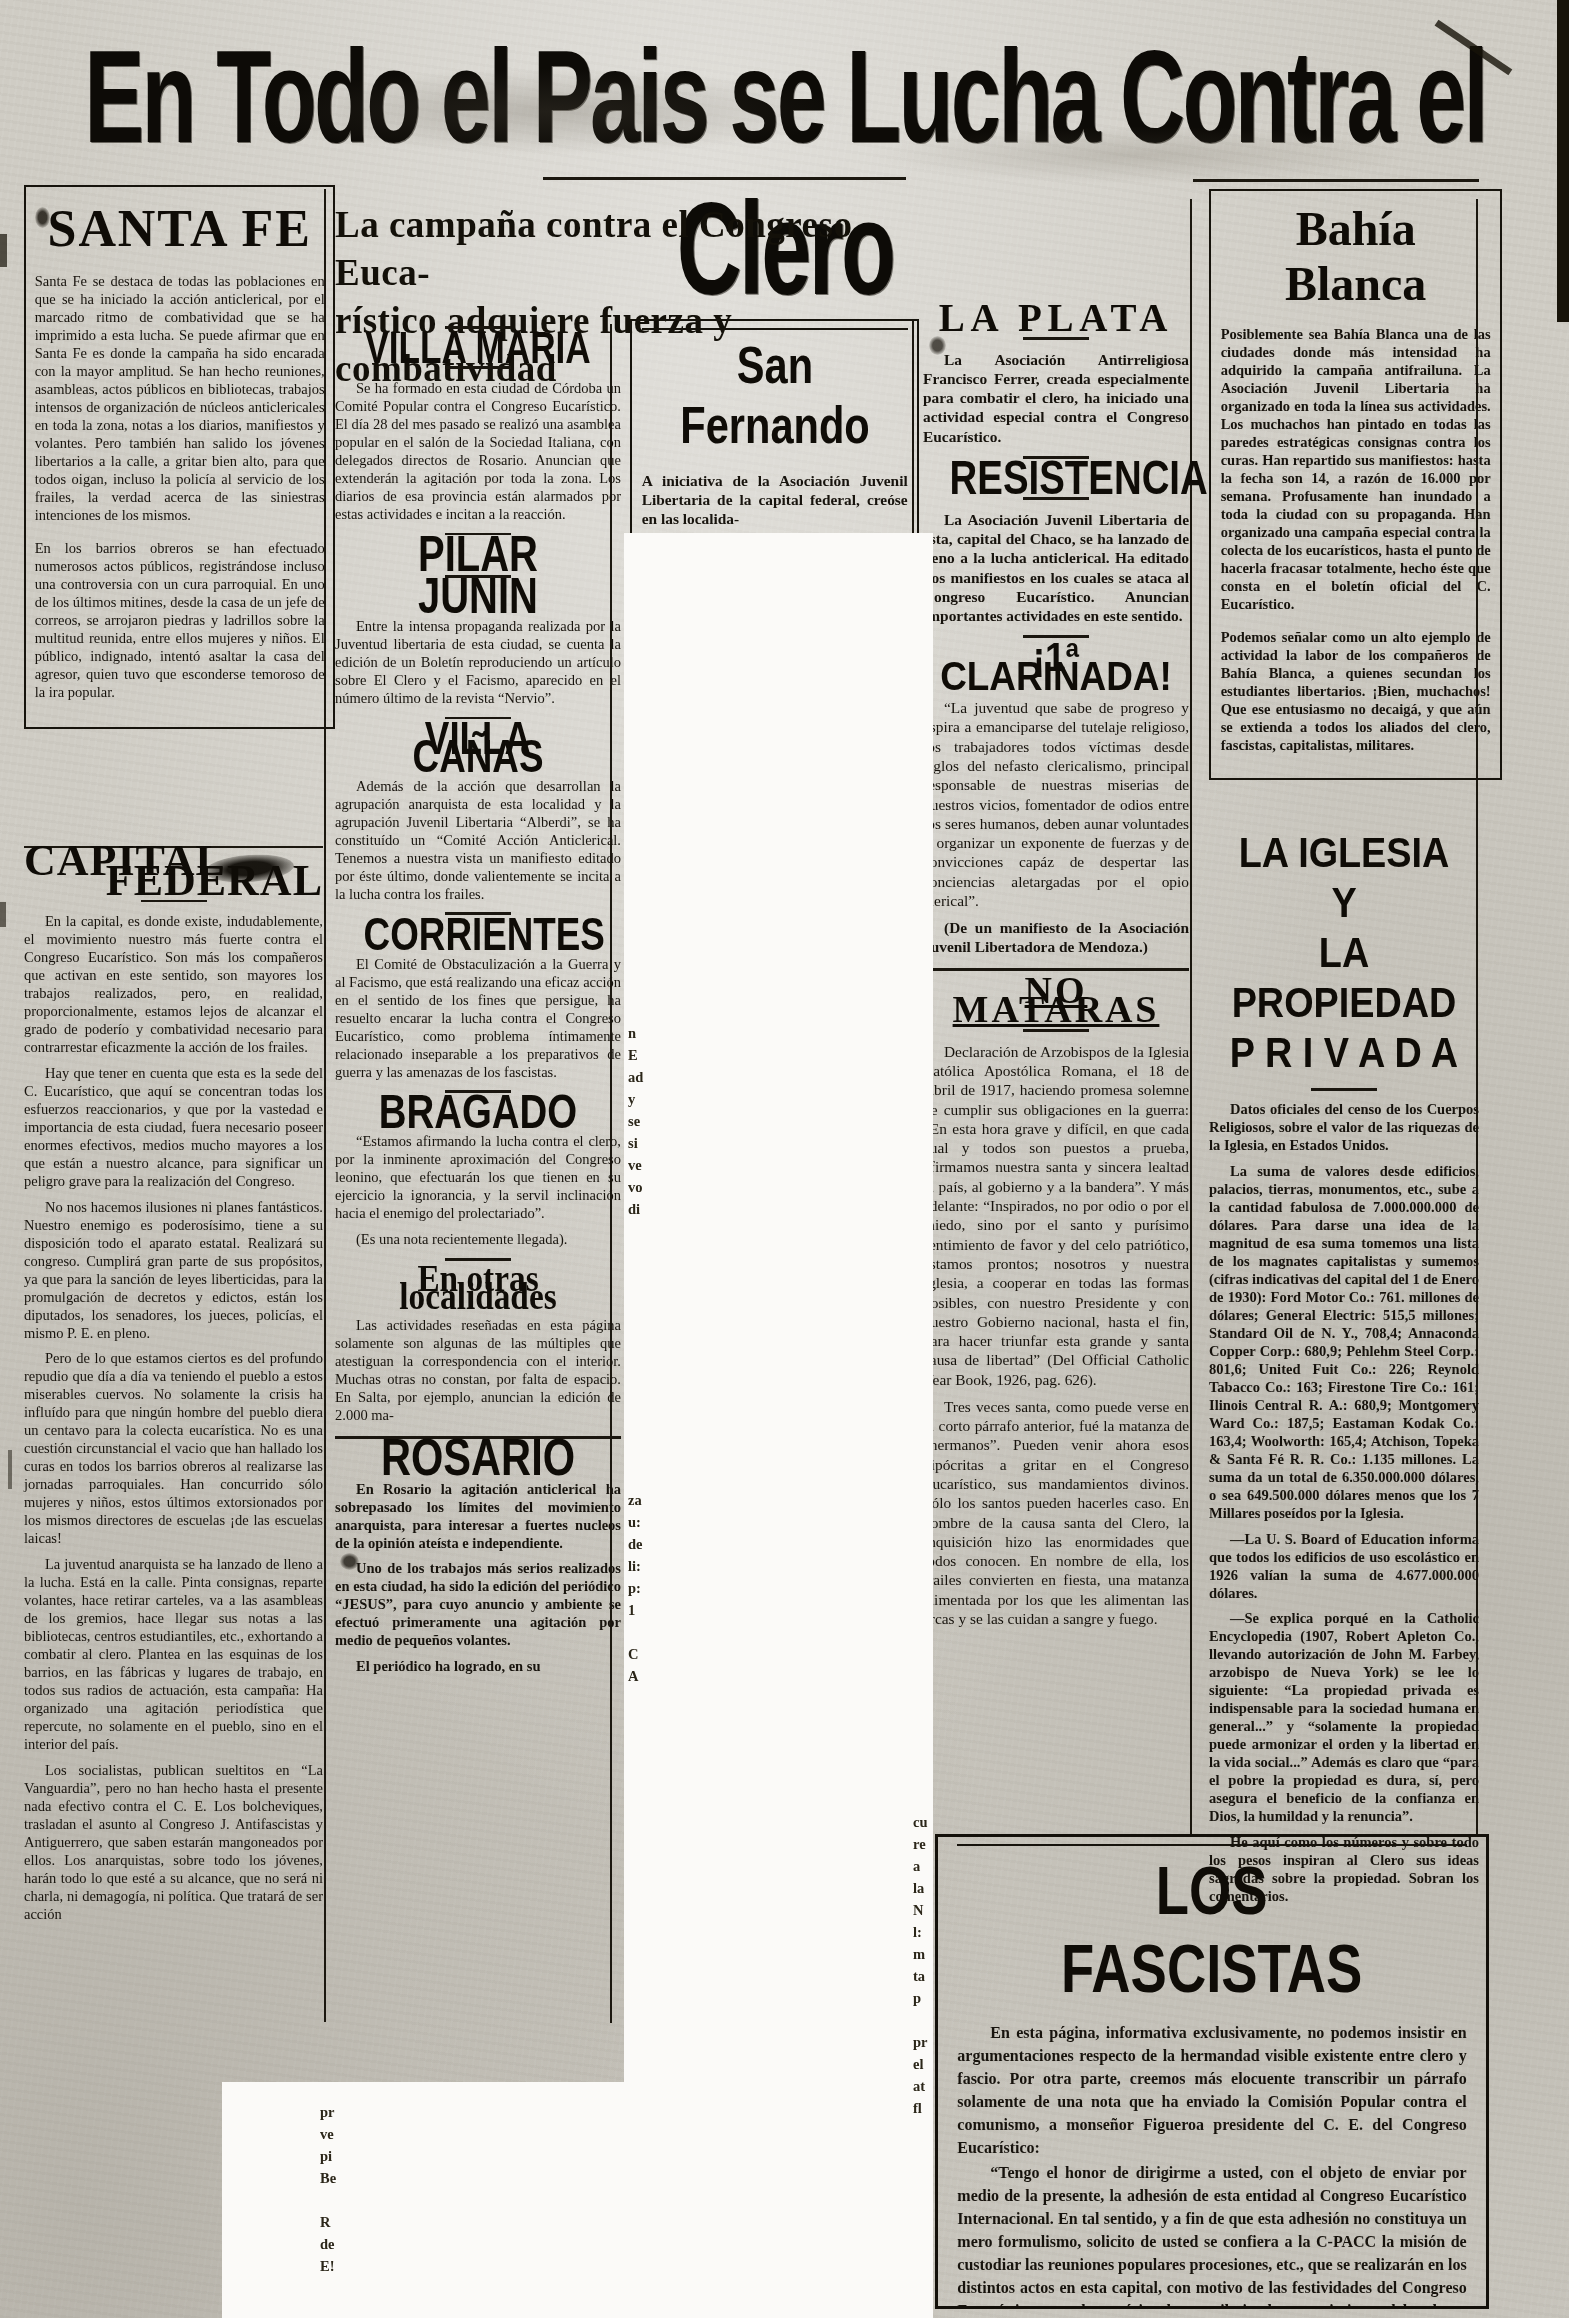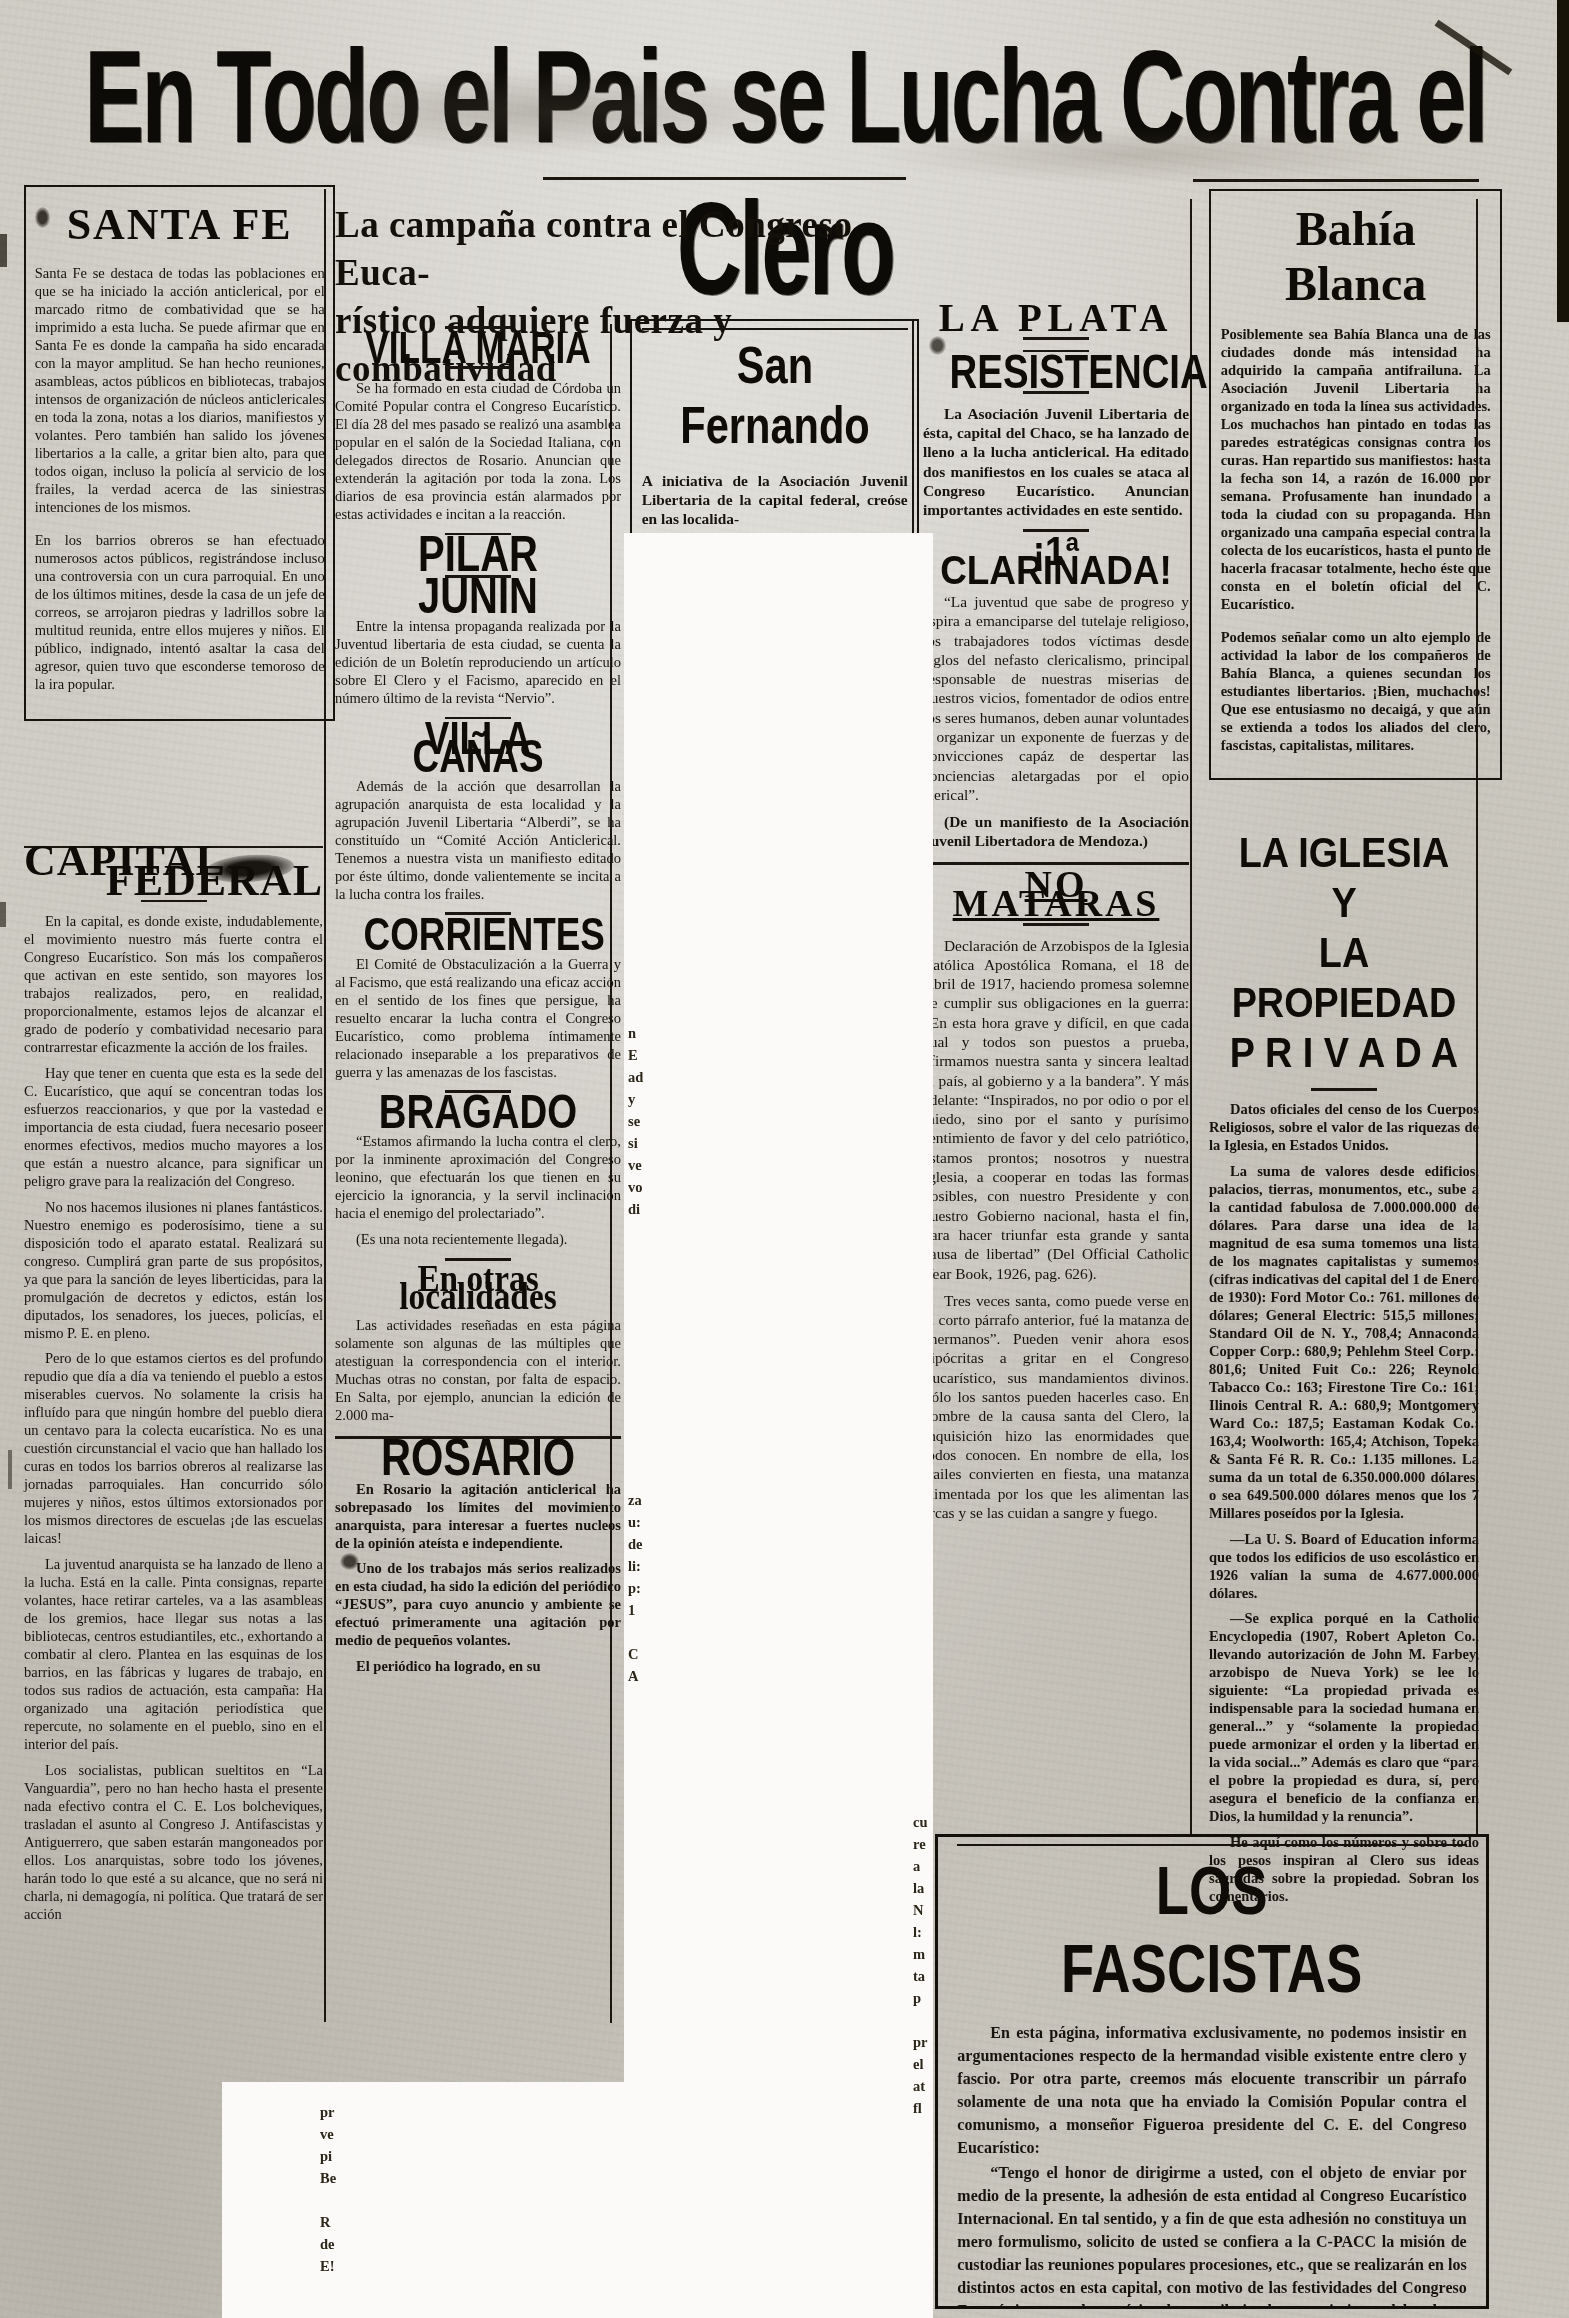--- a/index.html
+++ b/index.html
@@ -70,21 +70,21 @@
   <div class="vr" style="left:610px; top:324px; height:1699px;"></div>
   <div class="vr" style="left:912px; top:321px; height:218px;"></div>
   <div class="vr" style="left:1190px; top:199px; height:1636px;"></div>
   <div class="vr" style="left:1476px; top:199px; height:1636px;"></div>
   <div class="hrule" style="left:24px; top:846px; width:299px; height:1.9px;"></div>
 
   <div class="subhead ml">La campaña contra el Congreso Euca-
 rístico adquiere fuerza y combatividad</div>
 
   <div class="sfe-box">
-    <div class="h-serif" style="font-size:44px; letter-spacing:1.9px; margin:3.9px 0 13.5px 0;">SANTA FE</div>
+    <div class="h-serif" style="font-size:52px; letter-spacing:1.9px; margin:3.9px 0 13.5px 0;">SANTA FE</div>
     <div class="body15" style="text-align:justify;">
       <p>Santa Fe se destaca de todas las poblaciones en que se ha iniciado la acción anticlerical, por el marcado ritmo de combatividad que se ha imprimido a esta lucha. Se puede afirmar que en Santa Fe es donde la campaña ha sido encarada con la mayor amplitud. Se han hecho reuniones, asambleas, actos públicos en bibliotecas, trabajos intensos de organización de núcleos anticlericales en toda la zona, notas a los diarios, manifiestos y volantes. Pero también han salido los jóvenes libertarios a la calle, a gritar bien alto, para que todos oigan, incluso la policía al servicio de los frailes, la verdad acerca de las siniestras intenciones de los mismos.</p>
       <p>En los barrios obreros se han efectuado numerosos actos públicos, registrándose incluso una controversia con un cura parroquial. En uno de los últimos mitines, desde la casa de un jefe de correos, se arrojaron piedras y ladrillos sobre la multitud reunida, entre ellos mujeres y niños. El público, indignado, intentó asaltar la casa del agresor, quien tuvo que esconderse temoroso de la ira popular.</p>
     </div>
   </div>
 
   <div class="col body15" style="left:24px; top:852px; width:299px;">
     <div class="h-serif" style="font-size:44px; text-align:left; letter-spacing:1px;">CAPITAL</div>
     <div class="h-serif" style="font-size:44px; text-align:right; letter-spacing:1px; margin-top:1.9px;">FEDERAL</div>
     <div class="dash"></div>
@@ -139,20 +139,23 @@
     <div class="inner-rule"></div>
     <div class="h-sans cond" style="font-size:52px; margin:3.9px 0 15.4px 0;">San Fernando</div>
     <div class="body16 bold" style="text-align:justify;">
       <p>A iniciativa de la Asociación Juvenil Libertaria de la capital federal, creóse en las localida-</p>
     </div>
   </div>
 
   <div class="col body16" style="left:923px; top:308px; width:266px;">
     <div class="h-serif bold" style="font-size:39px; letter-spacing:5.8px;">LA PLATA</div>
     <div class="dash"></div>
+    <div class="bold">
+      <p>La Asociación Antirreligiosa Francisco Ferrer, creada especialmente para combatir el clero, ha iniciado una actividad especial contra el Congreso Eucarístico.</p>
+    </div>
     <div class="dash"></div>
     <div class="h-sans cond" style="font-size:48px;">RESISTENCIA</div>
     <div class="dash"></div>
     <div class="bold">
       <p>La Asociación Juvenil Libertaria de ésta, capital del Chaco, se ha lanzado de lleno a la lucha anticlerical. Ha editado dos manifiestos en los cuales se ataca al Congreso Eucarístico. Anuncian importantes actividades en este sentido.</p>
     </div>
     <div class="dash"></div>
     <div class="h-sans cond9" style="font-size:41px; margin-bottom:11.6px;">¡1ª CLARINADA!</div>
     <p>“La juventud que sabe de progreso y aspira a emanciparse del tutelaje religioso, los trabajadores todos víctimas desde siglos del nefasto clericalismo, principal responsable de nuestras miserias de nuestros vicios, fomentador de odios entre los seres humanos, deben aunar voluntades y organizar un exponente de fuerzas y de convicciones capáz de despertar las conciencias aletargadas por el opio clerical”.</p>
     <div class="bold">

